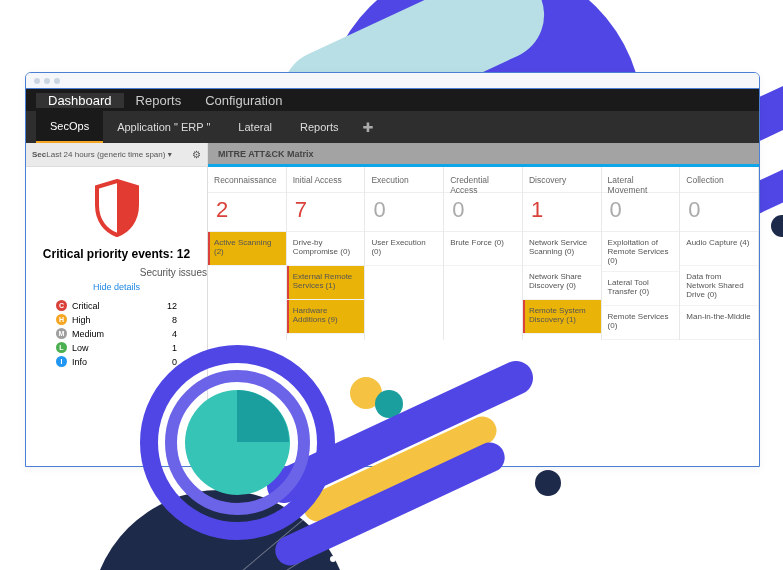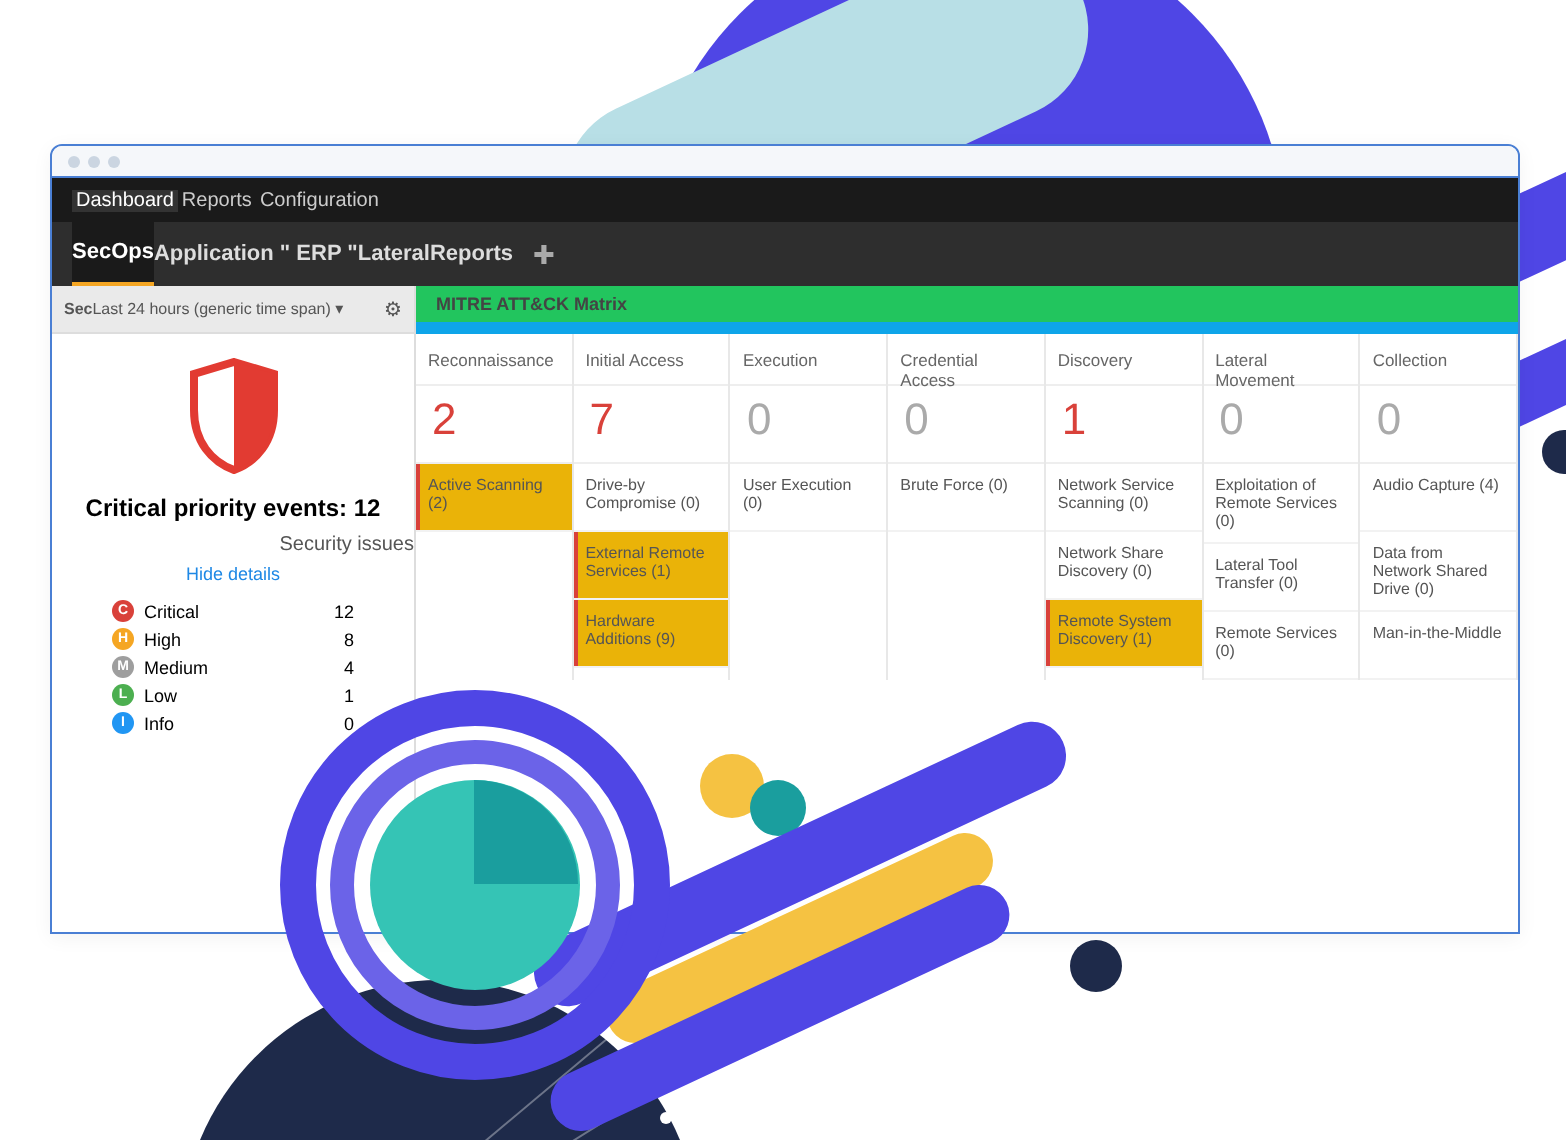--- a/index.html
+++ b/index.html
@@ -32,41 +32,41 @@
 .bottom-arc{position:absolute;bottom:-60px;left:90px;width:260px;height:140px;background:#1e2a4a;border-radius:130px 130px 0 0;z-index:3}
 .arc-line{position:absolute;height:1px;background:rgba(255,255,255,.35);transform-origin:left}
 .al1{width:160px;bottom:40px;left:130px;transform:rotate(-40deg)}
 .al2{width:170px;bottom:30px;left:150px;transform:rotate(-32deg)}
 .al3{width:170px;bottom:20px;left:175px;transform:rotate(-24deg)}
 .arc-dot{width:6px;height:6px;background:#fff;border-radius:50%;position:absolute}
 .window{position:absolute;top:72px;left:25px;width:735px;height:395px;background:#fff;border:1px solid #4a7fd4;border-radius:6px 6px 0 0;overflow:hidden;z-index:2;box-shadow:0 2px 10px rgba(0,0,0,.05)}
 .titlebar{height:16px;background:#f5f7fa;border-bottom:1px solid #4a7fd4;display:flex;align-items:center;padding-left:8px;gap:4px}
 .tdot{width:6px;height:6px;border-radius:50%;background:#cbd5e1}
 .topnav{background:#1a1a1a;display:flex;height:22px;align-items:center;padding-left:10px}
-.topnav .item{color:#ccc;font-size:10px;padding:0 2px;cursor:pointer}
+.topnav .item{color:#ccc;font-size:13px;padding:0 12px;cursor:pointer}
 .topnav .item.active{background:#333;color:#fff}
 .subnav{background:#2e2e2e;display:flex;height:32px;align-items:center;padding-left:10px}
-.subnav .tab{color:#ddd;font-size:11px;font-weight:700;padding:0 0;height:32px;display:flex;align-items:center;cursor:pointer}
+.subnav .tab{color:#ddd;font-size:11px;font-weight:400;padding:0 14px;height:32px;display:flex;align-items:center;cursor:pointer}
 .subnav .tab.active{background:#1a1a1a;border-bottom:2px solid #f5a623;color:#fff}
 .subnav .plus{color:#aaa;font-size:13px;padding:0 10px;cursor:pointer}
 .content{display:flex;background:#f0f0f0;height:calc(100% - 70px)}
 .sidebar{width:182px;background:#fff;border-right:1px solid #ddd;display:flex;flex-direction:column}
 .timebar{height:24px;background:#eaeaea;border-bottom:1px solid #ddd;display:flex;align-items:center;padding:0 6px;font-size:8px;color:#555;justify-content:space-between}
 .timebar .gear{font-size:10px;cursor:pointer}
 .shield-wrap{display:flex;justify-content:center;padding:12px 0 8px}
 .shield{width:50px;height:58px}
 .crit-title{text-align:center;font-size:12px;font-weight:700;padding:2px 8px}
 .sec-sub{text-align:right;font-size:10px;color:#555;margin-top:4px}
 .hide-link{text-align:center;font-size:9px;color:#1e88e5;margin-top:4px;cursor:pointer}
 .sev-list{padding:8px 30px;font-size:9px}
 .sev-row{display:flex;align-items:center;justify-content:space-between;margin-bottom:3px}
 .sev-left{display:flex;align-items:center;gap:5px}
 .sev-badge{width:11px;height:11px;border-radius:50%;color:#fff;font-size:7px;font-weight:700;display:flex;align-items:center;justify-content:center}
 .main{flex:1;background:#fff;overflow:hidden}
-.mitre-hdr{height:24px;background:#22c55e;border-bottom:6px solid #0ea5e9;display:flex;align-items:center;padding-left:10px;font-size:9px;font-weight:700;color:#444}
+.mitre-hdr{height:24px;background:#a3a3a3;border-bottom:3px solid #0ea5e9;display:flex;align-items:center;padding-left:10px;font-size:9px;font-weight:700;color:#444}
 .matrix{display:flex;padding:0}
 .mcol{flex:1;border-right:1px solid #e8e8e8;min-width:0}
 .mcol-hdr{font-size:8.5px;color:#666;padding:8px 6px 4px;height:26px;border-bottom:1px solid #eee}
 .mcol-count{font-size:22px;font-weight:400;padding:4px 8px 8px;border-bottom:1px solid #eee}
 .cnt-red{color:#d9413a}
 .cnt-gray{color:#aaa}
 .mcell{font-size:8px;color:#555;padding:6px;min-height:34px;border-bottom:1px solid #f2f2f2;position:relative}
 .mcell.hl{background:#eab308}
 .mcell.hl::before{content:"";position:absolute;left:0;top:0;bottom:0;width:2px;background:#d9413a}
 </style>

